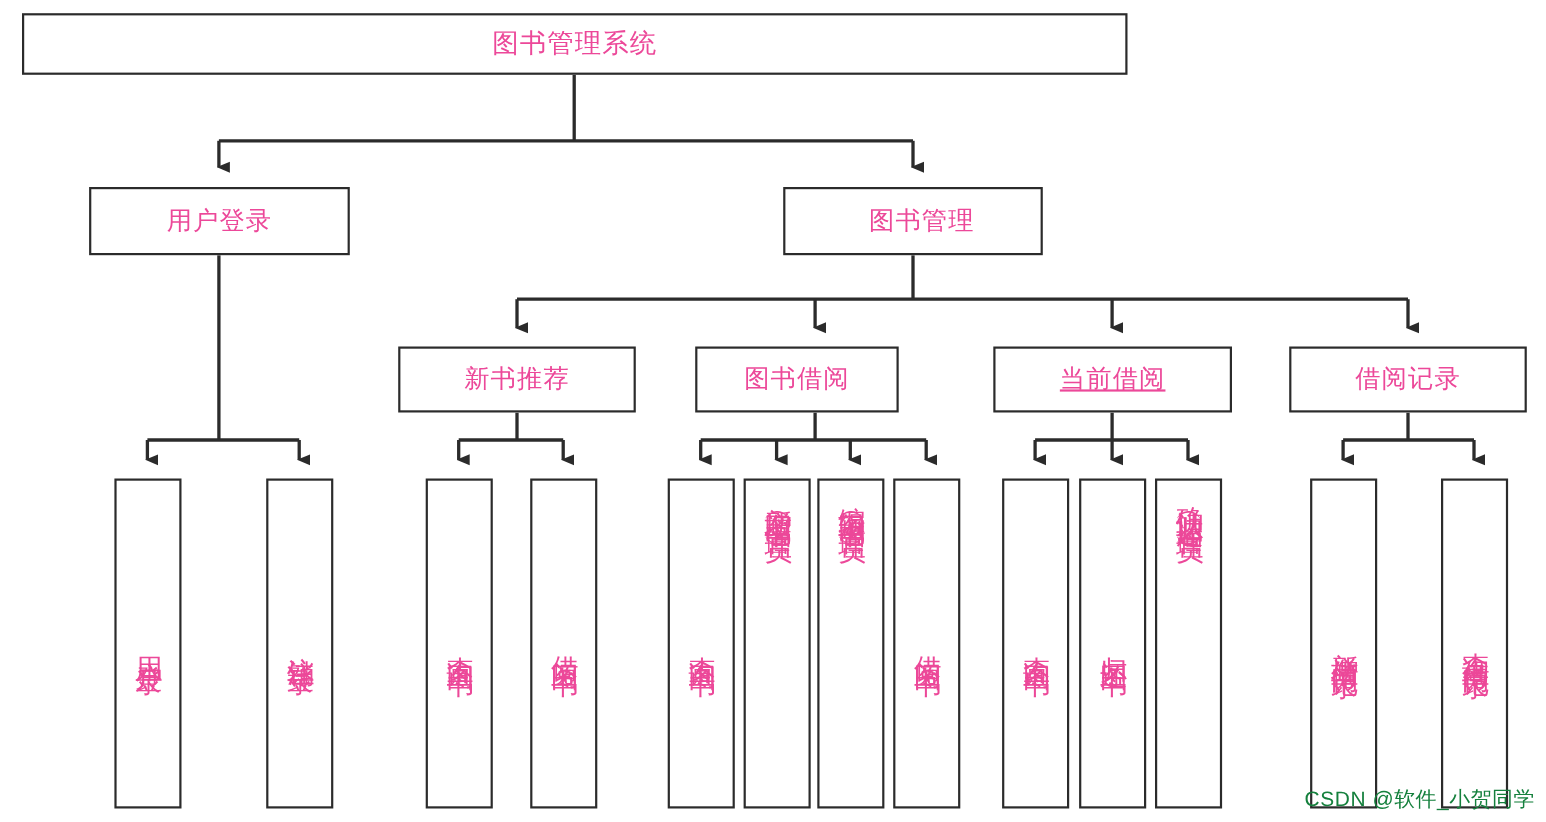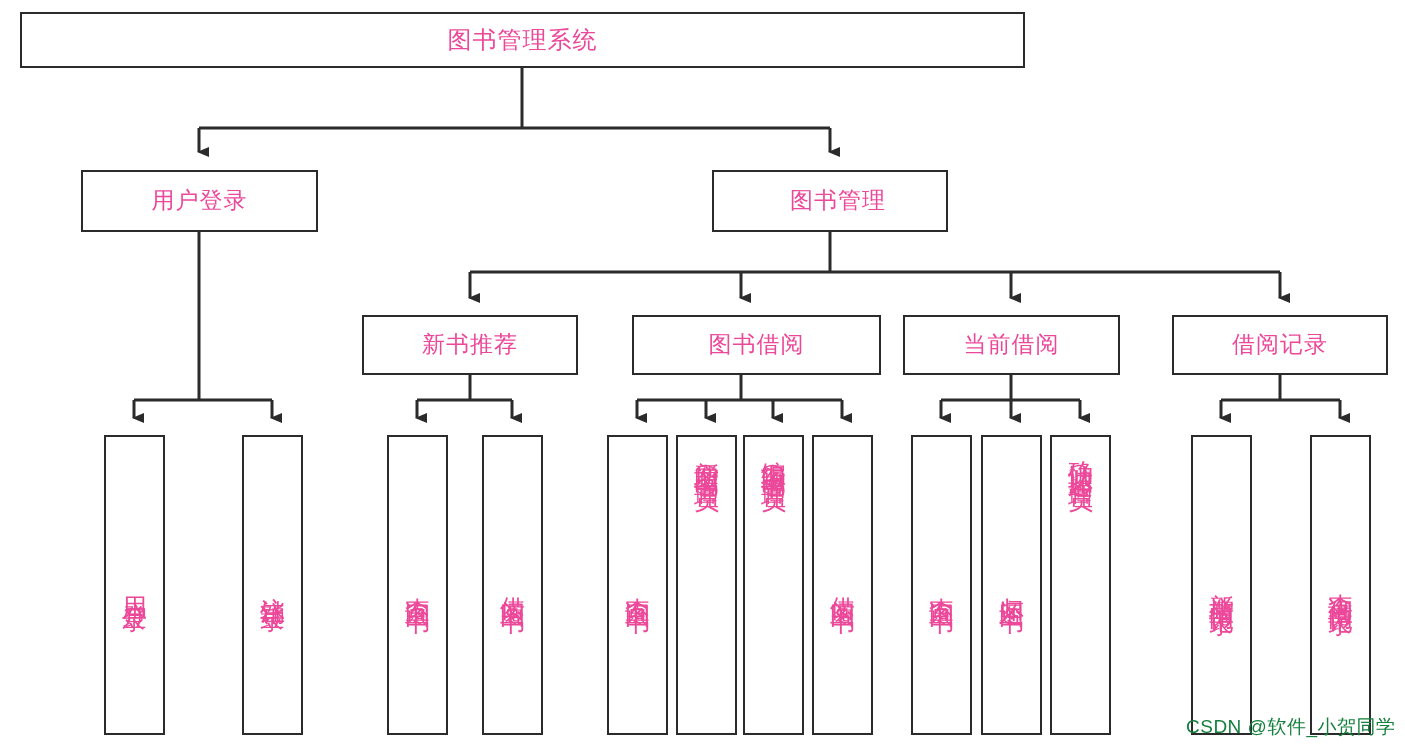--- a/index.html
+++ b/index.html
@@ -138,25 +138,25 @@
   </div>
 
   <div class="node horiz" style="left:712px; top:170px; width:236px; height:62px;padding-left:16px;">
     <span class="label">图书管理</span>
   </div>
 
   <div class="node horiz" style="left:362px; top:315px; width:216px; height:60px;">
     <span class="label">新书推荐</span>
   </div>
 
-  <div class="node horiz" style="left:632px; top:315px; width:249px; height:60px;">
+  <div class="node horiz" style="left:632px; top:315px; width:185px; height:60px;">
     <span class="label">图书借阅</span>
   </div>
 
-  <div class="node horiz" style="left:903px; top:315px; width:217px; height:60px;">
+  <div class="node horiz" style="left:903px; top:315px; width:217px; height:60px;text-decoration:underline;">
     <span class="label">当前借阅</span>
   </div>
 
   <div class="node horiz" style="left:1172px; top:315px; width:216px; height:60px;">
     <span class="label">借阅记录</span>
   </div>
 
   <div class="node vert" style="left:104px; top:435px; width:61px; height:300px;">
     <span class="label">用户登录</span>
   </div>

